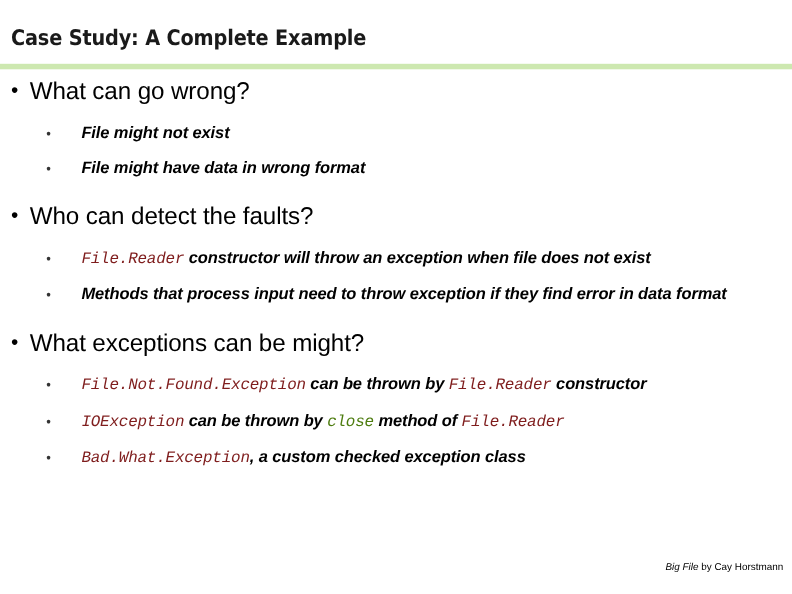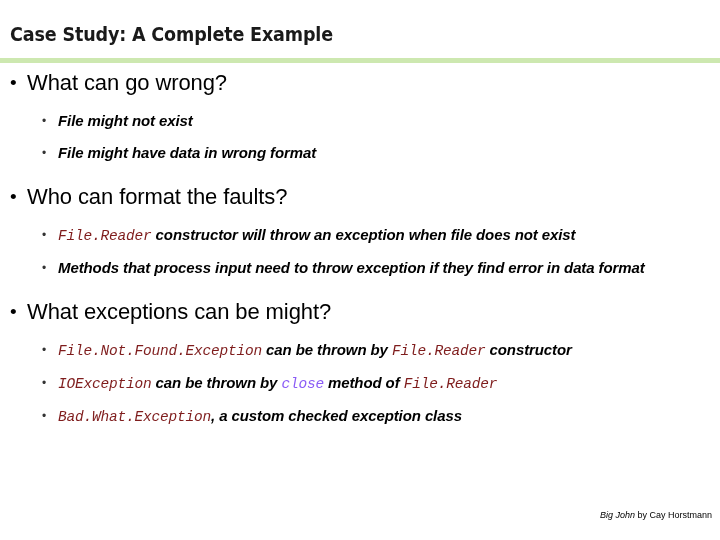--- a/index.html
+++ b/index.html
@@ -93,38 +93,39 @@
     line-height: 22px;
     color: #333;
   }
   .lvl2 .bullet-text {
     font-size: 15px;
     line-height: 22px;
     color: #000;
     font-style: italic;
     font-weight: bold;
     letter-spacing: -0.1px;
+    margin-left: 16px;
   }
 
   
   .sec-gap-lg { height: 20px; }
   .sec-gap-md { height: 14px; }
   .sec-gap-sm { height: 10px; }
 
   
   code.code {
     font-family: "Liberation Mono", "DejaVu Sans Mono", monospace;
     font-style: italic;
     font-weight: normal;
     font-size: 14.5px;
     color: #7f1d1d;
     letter-spacing: -0.2px;
   }
   code.code.dark {
-    color: #8b5cf6;
+    color: #4d7c0f;
   }
 
   
   #footer {
     position: absolute;
     right: 8px;
     bottom: 18px;
     width: 420px;
     text-align: right;
     font-size: 9px;
@@ -154,21 +155,21 @@
       <span class="bullet-text"><span>File might not exist</span></span>
     </div>
     <div class="sec-gap-sm"></div>
     <div class="bullet-row lvl2">
       <span class="bullet-mark">•</span>
       <span class="bullet-text"><span>File might have data in wrong format</span></span>
     </div>
     <div class="sec-gap-lg"></div>
     <div class="bullet-row lvl1">
       <span class="bullet-mark">•</span>
-      <span class="bullet-text">Who can format the faults?</span>
+      <span class="bullet-text">Who can detect the faults?</span>
     </div>
     <div class="sec-gap-md"></div>
     <div class="bullet-row lvl2">
       <span class="bullet-mark">•</span>
       <span class="bullet-text"><code class="code">File.Reader</code><span> constructor will throw an exception when file does not exist</span></span>
     </div>
     <div class="sec-gap-sm"></div>
     <div class="bullet-row lvl2">
       <span class="bullet-mark">•</span>
       <span class="bullet-text"><span>Methods that process input need to throw exception if they find error in data format</span></span>
@@ -190,15 +191,15 @@
     </div>
     <div class="sec-gap-sm"></div>
     <div class="bullet-row lvl2">
       <span class="bullet-mark">•</span>
       <span class="bullet-text"><code class="code">Bad.What.Exception</code><span>, a custom checked exception class</span></span>
     </div>
   </div>
 
 <div id="footer">
   <div>
-    <span class="book">Big John</span><span> by Cay Horstmann</span>
+    <span class="book">Big File</span><span> by Cay Horstmann</span>
   </div>
 </div>
 
 </body></html>

